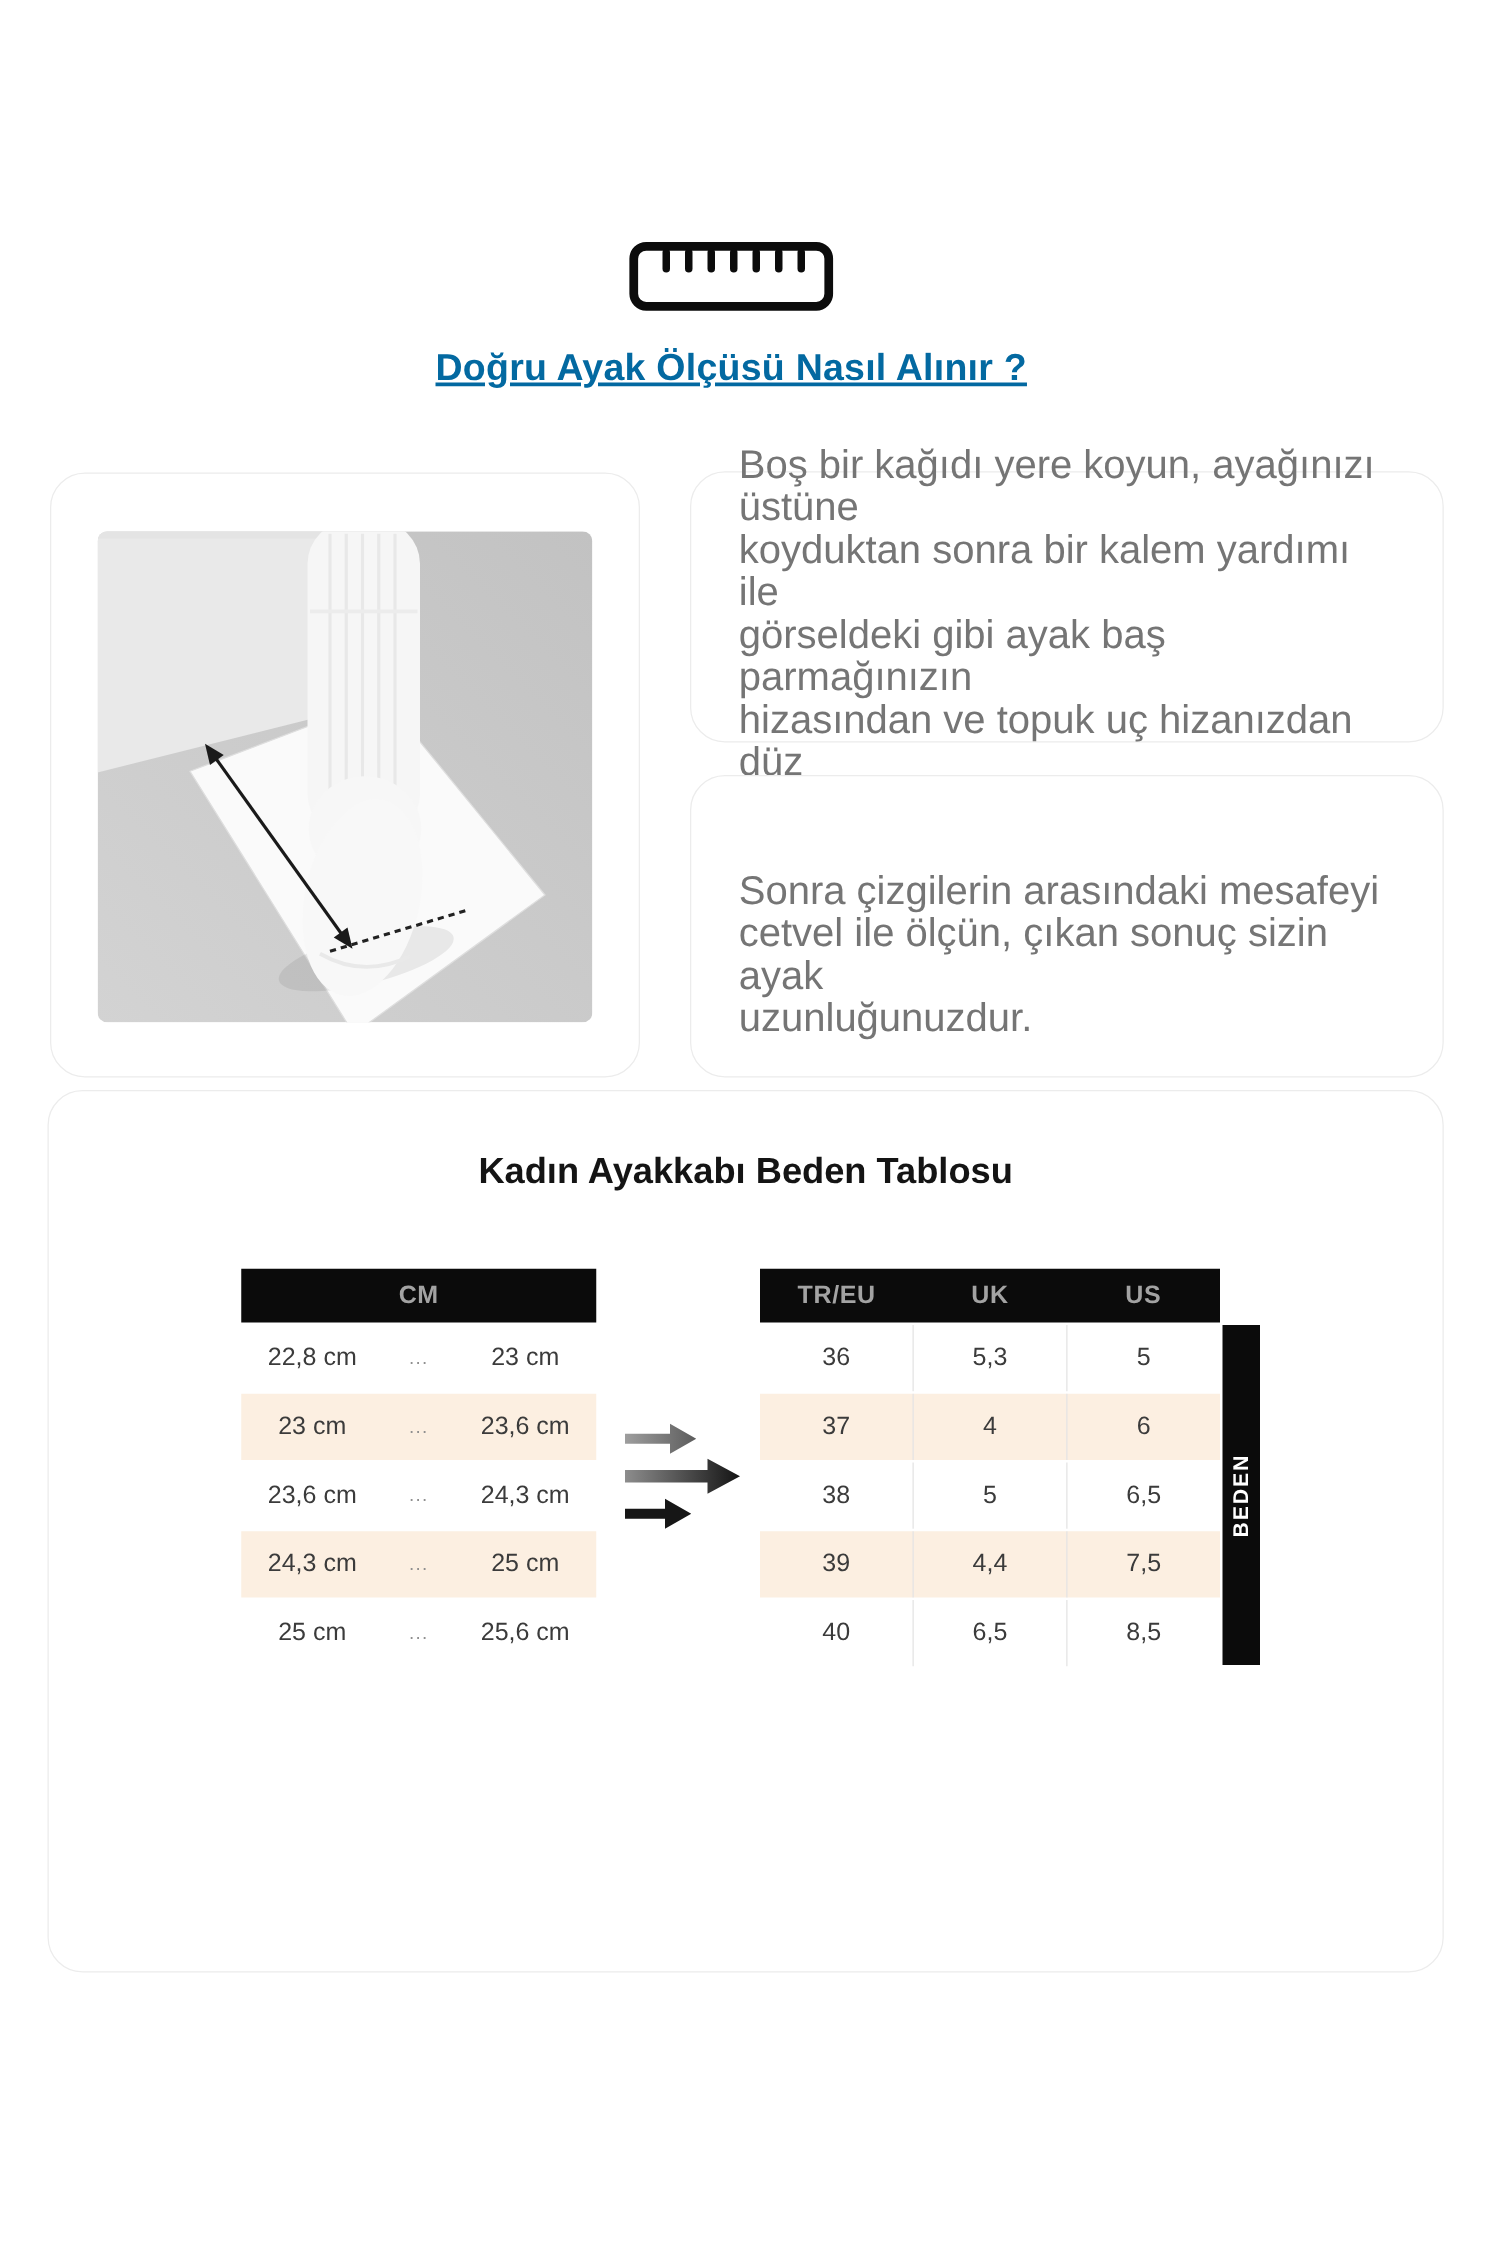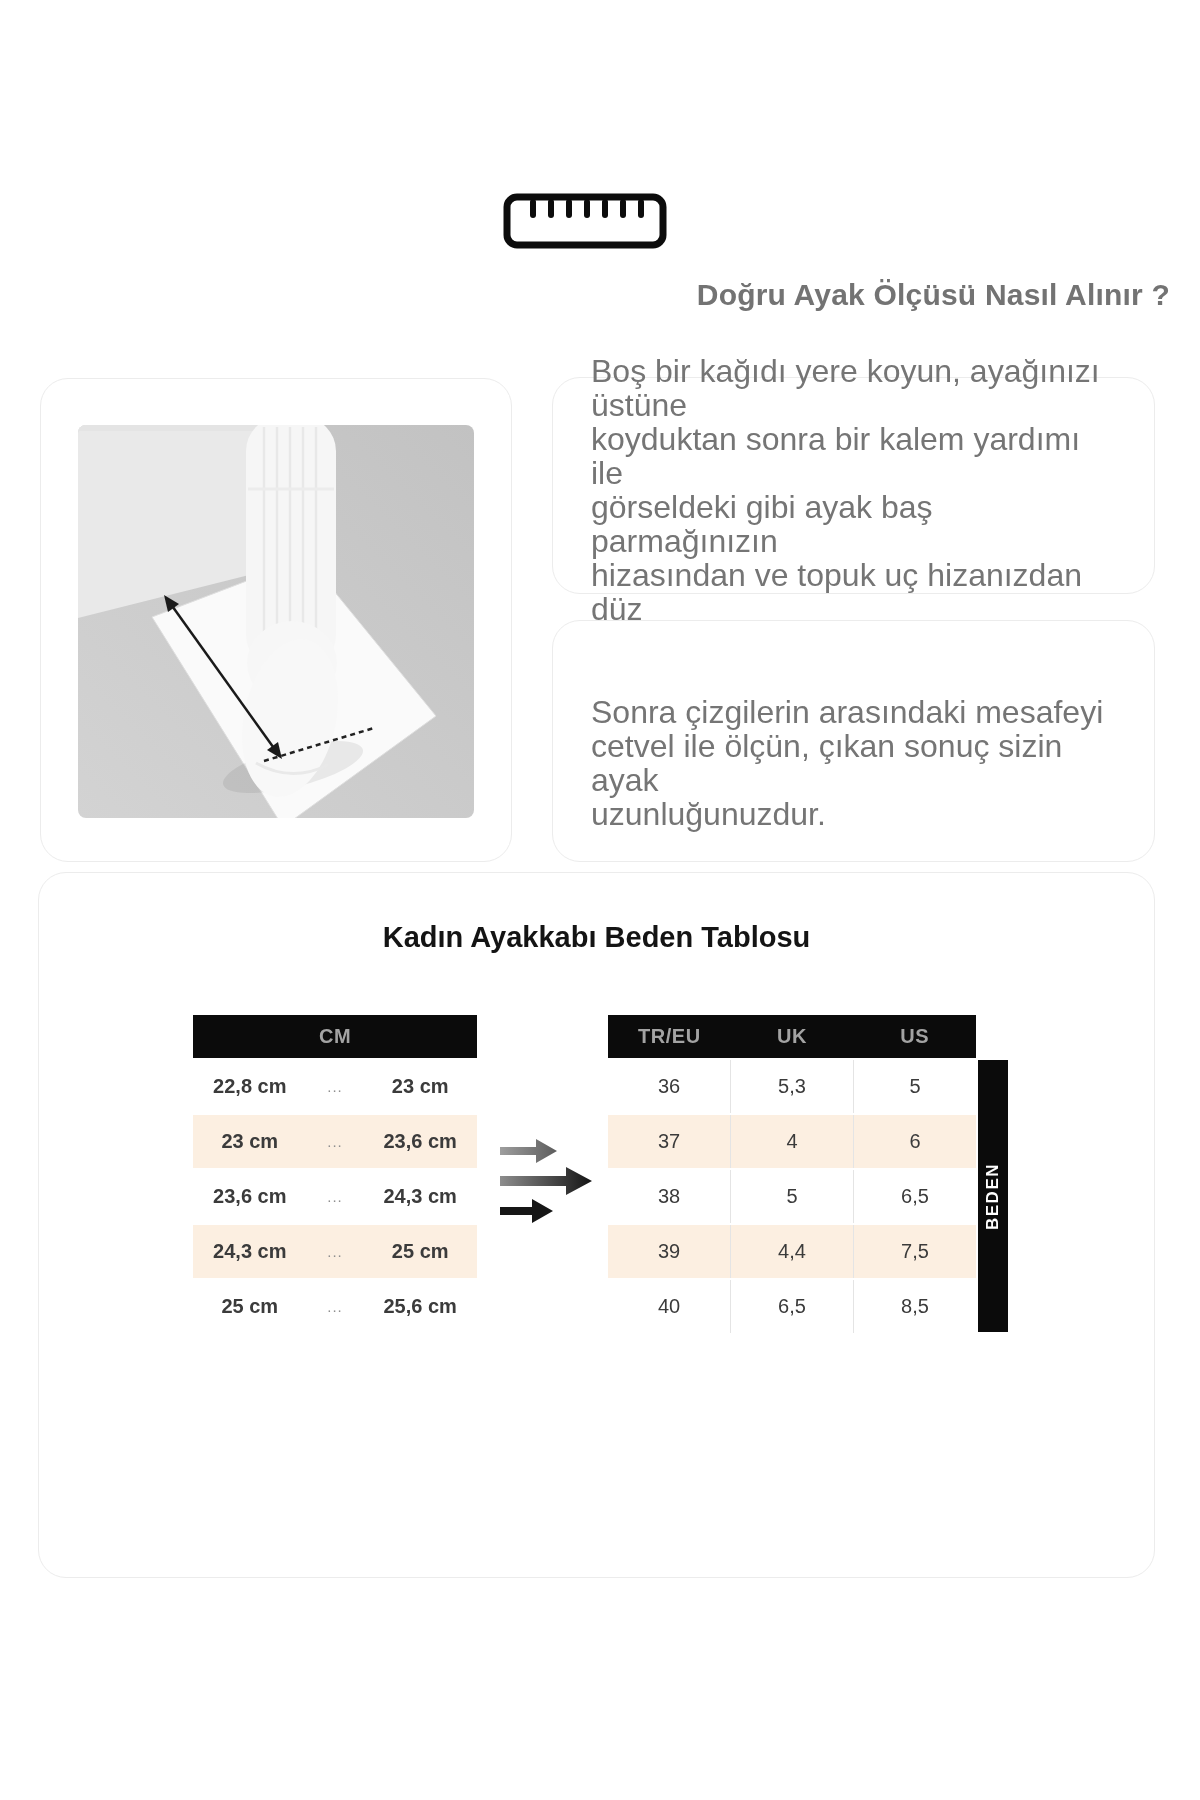--- a/index.html
+++ b/index.html
@@ -2,22 +2,22 @@
 <html><head>
 <meta charset="utf-8">
 <style>
   html,body{margin:0;padding:0;}
   body{
     width:1200px;height:1800px;position:relative;background:#ffffff;
     font-family:"Liberation Sans",sans-serif;overflow:hidden;
   }
   .center-band{position:absolute;left:0;width:1170px;display:flex;justify-content:center;}
   .page-heading{
-    position:absolute;left:0;top:278px;width:1170px;text-align:right;
-    font-size:30px;font-weight:bold;color:#737373;letter-spacing:.2px;
+    position:absolute;left:0;top:278px;width:1170px;text-align:center;
+    font-size:30px;font-weight:bold;color:#0369a1;letter-spacing:.2px;text-decoration:underline;
   }
   .card{position:absolute;background:#ffffff;border:1px solid #ececec;border-radius:28px;box-sizing:border-box;}
   .card-photo{left:40px;top:378px;width:472px;height:484px;}
   .card-step1{left:552px;top:377px;width:603px;height:217px;display:flex;align-items:center;}
   .card-step2{left:552px;top:620px;width:603px;height:242px;display:flex;align-items:center;border-radius:28px;}
   .step-text{
     padding:0 38px;font-size:32px;line-height:34px;color:#757575;white-space:pre-line;margin-top:43px;
   }
   .photo-wrap{position:absolute;left:37px;top:46px;width:396px;height:393px;border-radius:8px;overflow:hidden;}
   .card-table{left:38px;top:872px;width:1117px;height:706px;}
@@ -31,21 +31,21 @@
   .thead{
     height:43px;background:#0b0b0b;color:#a3a3a3;display:flex;align-items:center;
     justify-content:center;font-size:20px;font-weight:600;letter-spacing:.5px;margin-bottom:2px;
   }
   .thead .sz-cell{font-weight:600;}
   .trow{
     height:53px;display:flex;align-items:stretch;margin-bottom:2px;
     font-size:20px;color:#3b3b3b;background:#ffffff;
   }
   .trow.alt{background:#fcefe1;}
-  .cm-c{flex:0 0 40%;display:flex;align-items:center;justify-content:center;font-weight:bold;}
+  .cm-c{flex:0 0 40%;display:flex;align-items:center;justify-content:center;}
   .cm-sep{flex:0 0 20%;display:flex;align-items:center;justify-content:center;color:#8f8f8f;font-size:15px;letter-spacing:1px;}
   .sz-cell{flex:1;display:flex;align-items:center;justify-content:center;}
   .trow .sz-cell + .sz-cell{border-left:1px solid #e4e4e4;}
   .beden-strip{
     position:absolute;left:939px;top:187px;width:30px;height:272px;background:#0b0b0b;
     color:#ffffff;display:flex;align-items:center;justify-content:center;
     writing-mode:vertical-rl;transform:rotate(180deg);
     font-size:17px;font-weight:600;letter-spacing:1.5px;
   }
   .arrows-wrap{position:absolute;left:457px;top:255px;width:100px;height:96px;}

